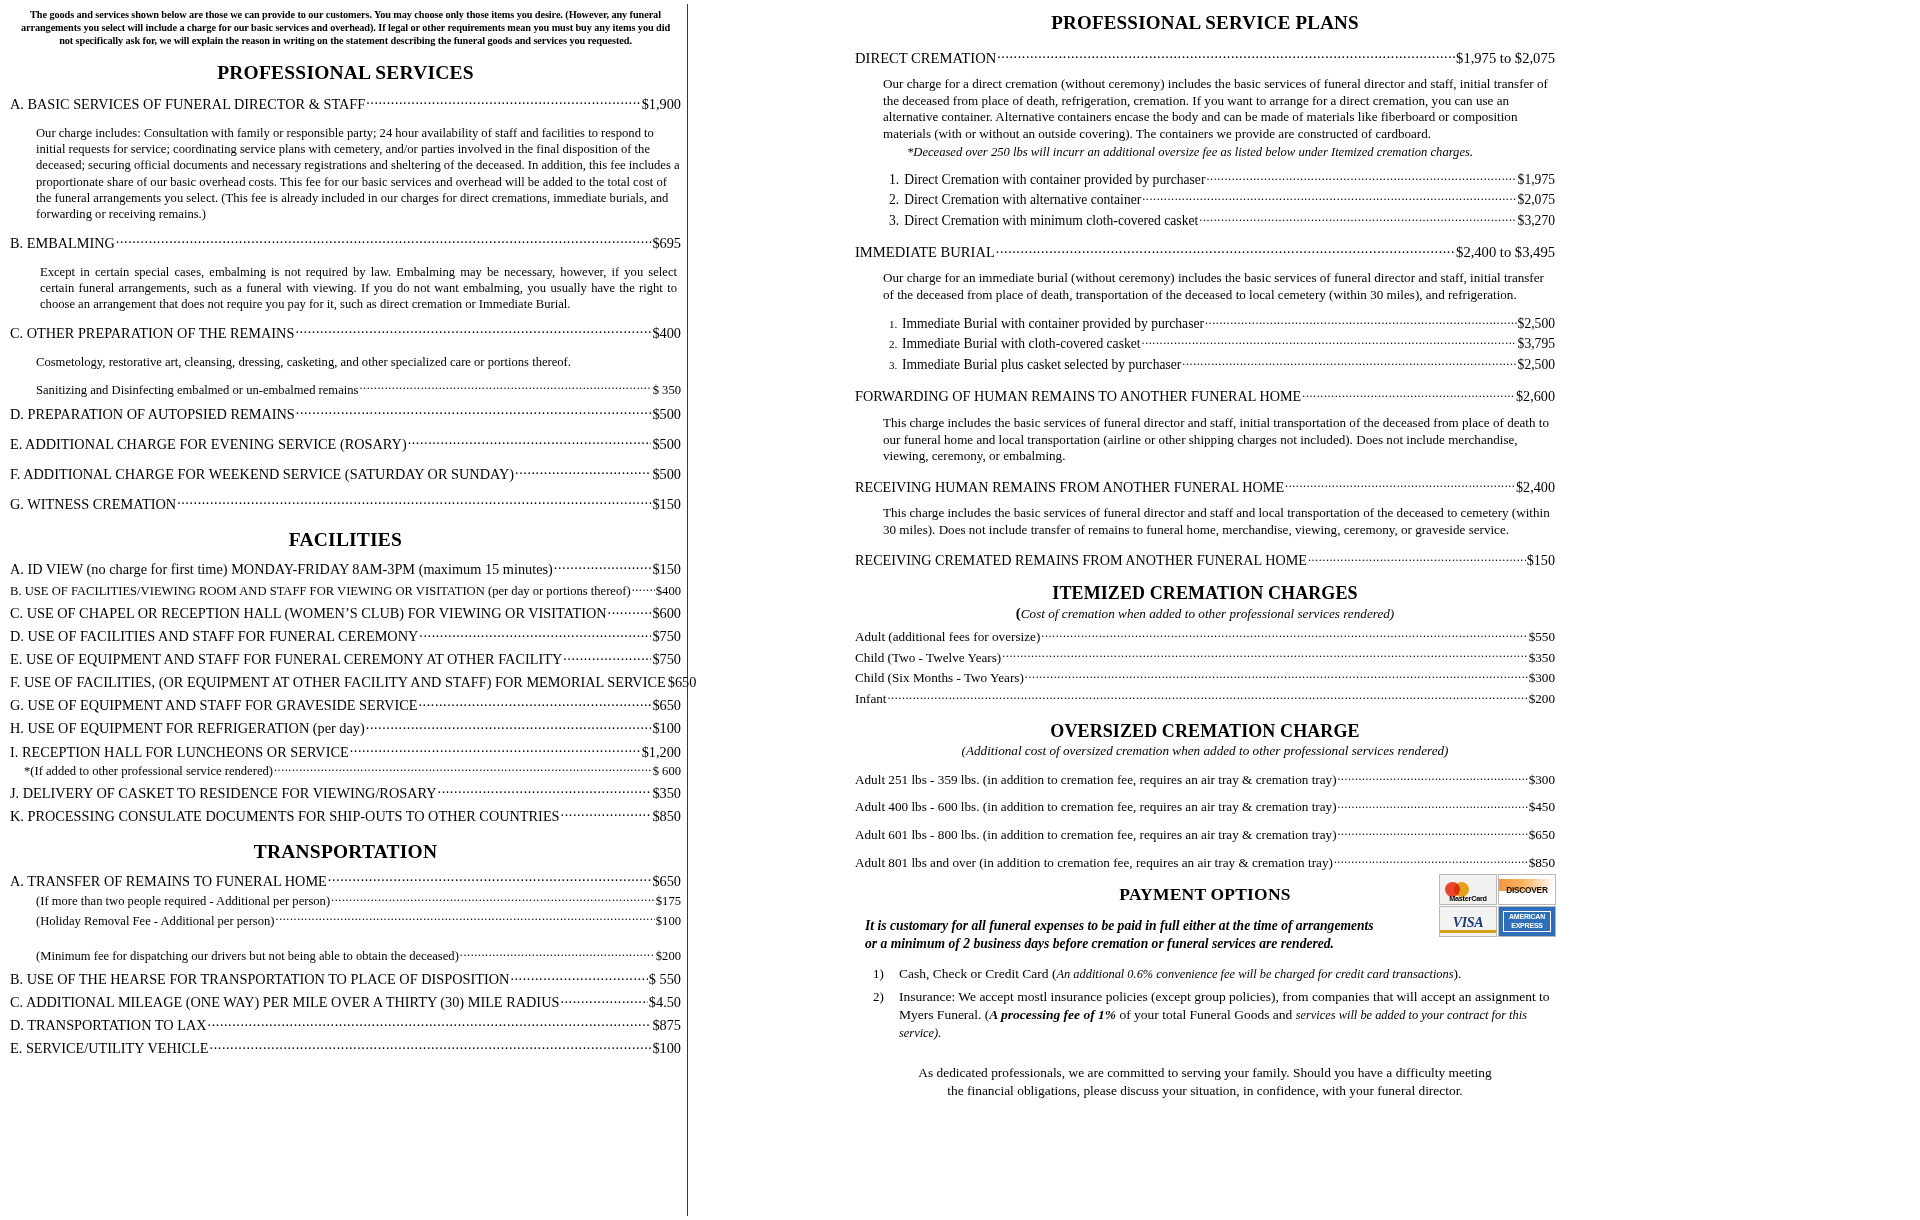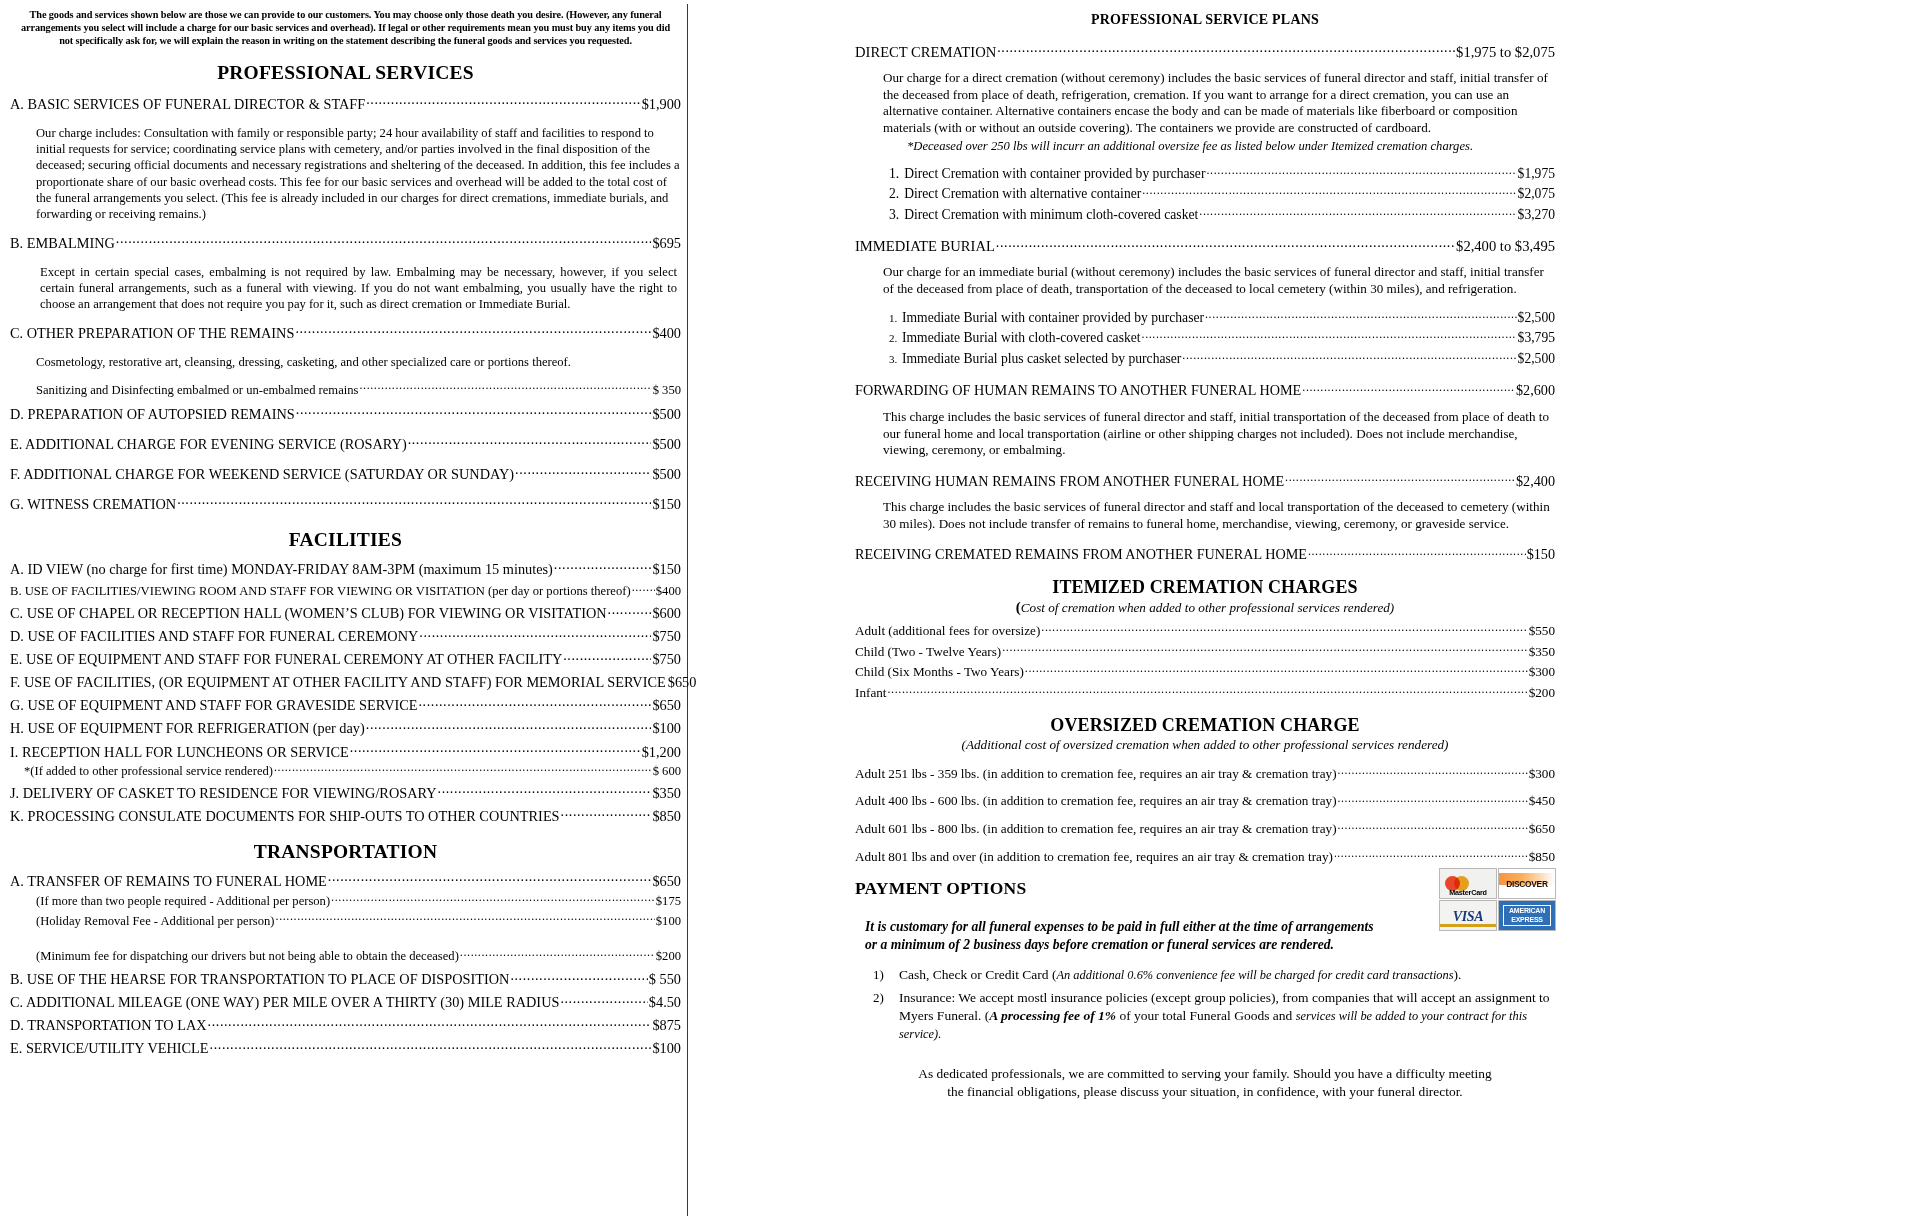--- a/index.html
+++ b/index.html
@@ -44,21 +44,21 @@
   
   h2.section-title {
     font-size: 19.5px;
     font-weight: bold;
     text-align: center;
     letter-spacing: 0.2px;
     margin: 14px 0 11px 0;
   }
   h2.section-title.tight { margin: 16px 0 9px 0; }
   h2.plans-title {
-    font-size: 14px;
+    font-size: 19px;
     font-weight: bold;
     text-align: center;
     letter-spacing: 0.2px;
     margin: 8px 0 14px 0;
   }
   h3.sub-title {
     font-size: 18px;
     font-weight: bold;
     text-align: center;
     letter-spacing: 0.1px;
@@ -135,21 +135,22 @@
 
   .plan-head { margin-bottom: 10px; }
   .num-prefix { display: inline-block; width: 15px; }
   .num-prefix.sup { vertical-align: 0.32em; font-size: 11px; width: 13px; }
 
   
   .pay-wrap { position: relative; margin-top: 14px; }
   h3.pay-title {
     font-size: 17.5px;
     font-weight: bold;
-    margin: 0 0 19px 0;
+    text-align: center;
+    margin: 0 0 12px 0;
     letter-spacing: 0.2px;
   }
   .pay-lead {
     font-size: 13.6px;
     font-weight: bold;
     font-style: italic;
     line-height: 1.33;
     padding-left: 10px;
     margin-bottom: 11px;
   }
@@ -240,21 +241,21 @@
   }
 </style>
 </head>
 <body>
 
 <div class="page">
 
   <div class="col-left">
 
     <div class="intro">
-      <div>The goods and services shown below are those we can provide to our customers. You may choose only those death you desire. (However, any funeral</div>
+      <div>The goods and services shown below are those we can provide to our customers. You may choose only those items you desire. (However, any funeral</div>
       <div>arrangements you select will include a charge for our basic services and overhead). If legal or other requirements mean you must buy any items you did</div>
       <div>not specifically ask for, we will explain the reason in writing on the statement describing the funeral goods and services you requested.</div>
     </div>
 
     <h2 class="section-title">PROFESSIONAL SERVICES</h2>
 
     <div class="row">
       <span class="lbl">A. BASIC SERVICES OF FUNERAL DIRECTOR &amp; STAFF</span>
       <span class="dots"></span>
       <span class="price">$1,900</span>

